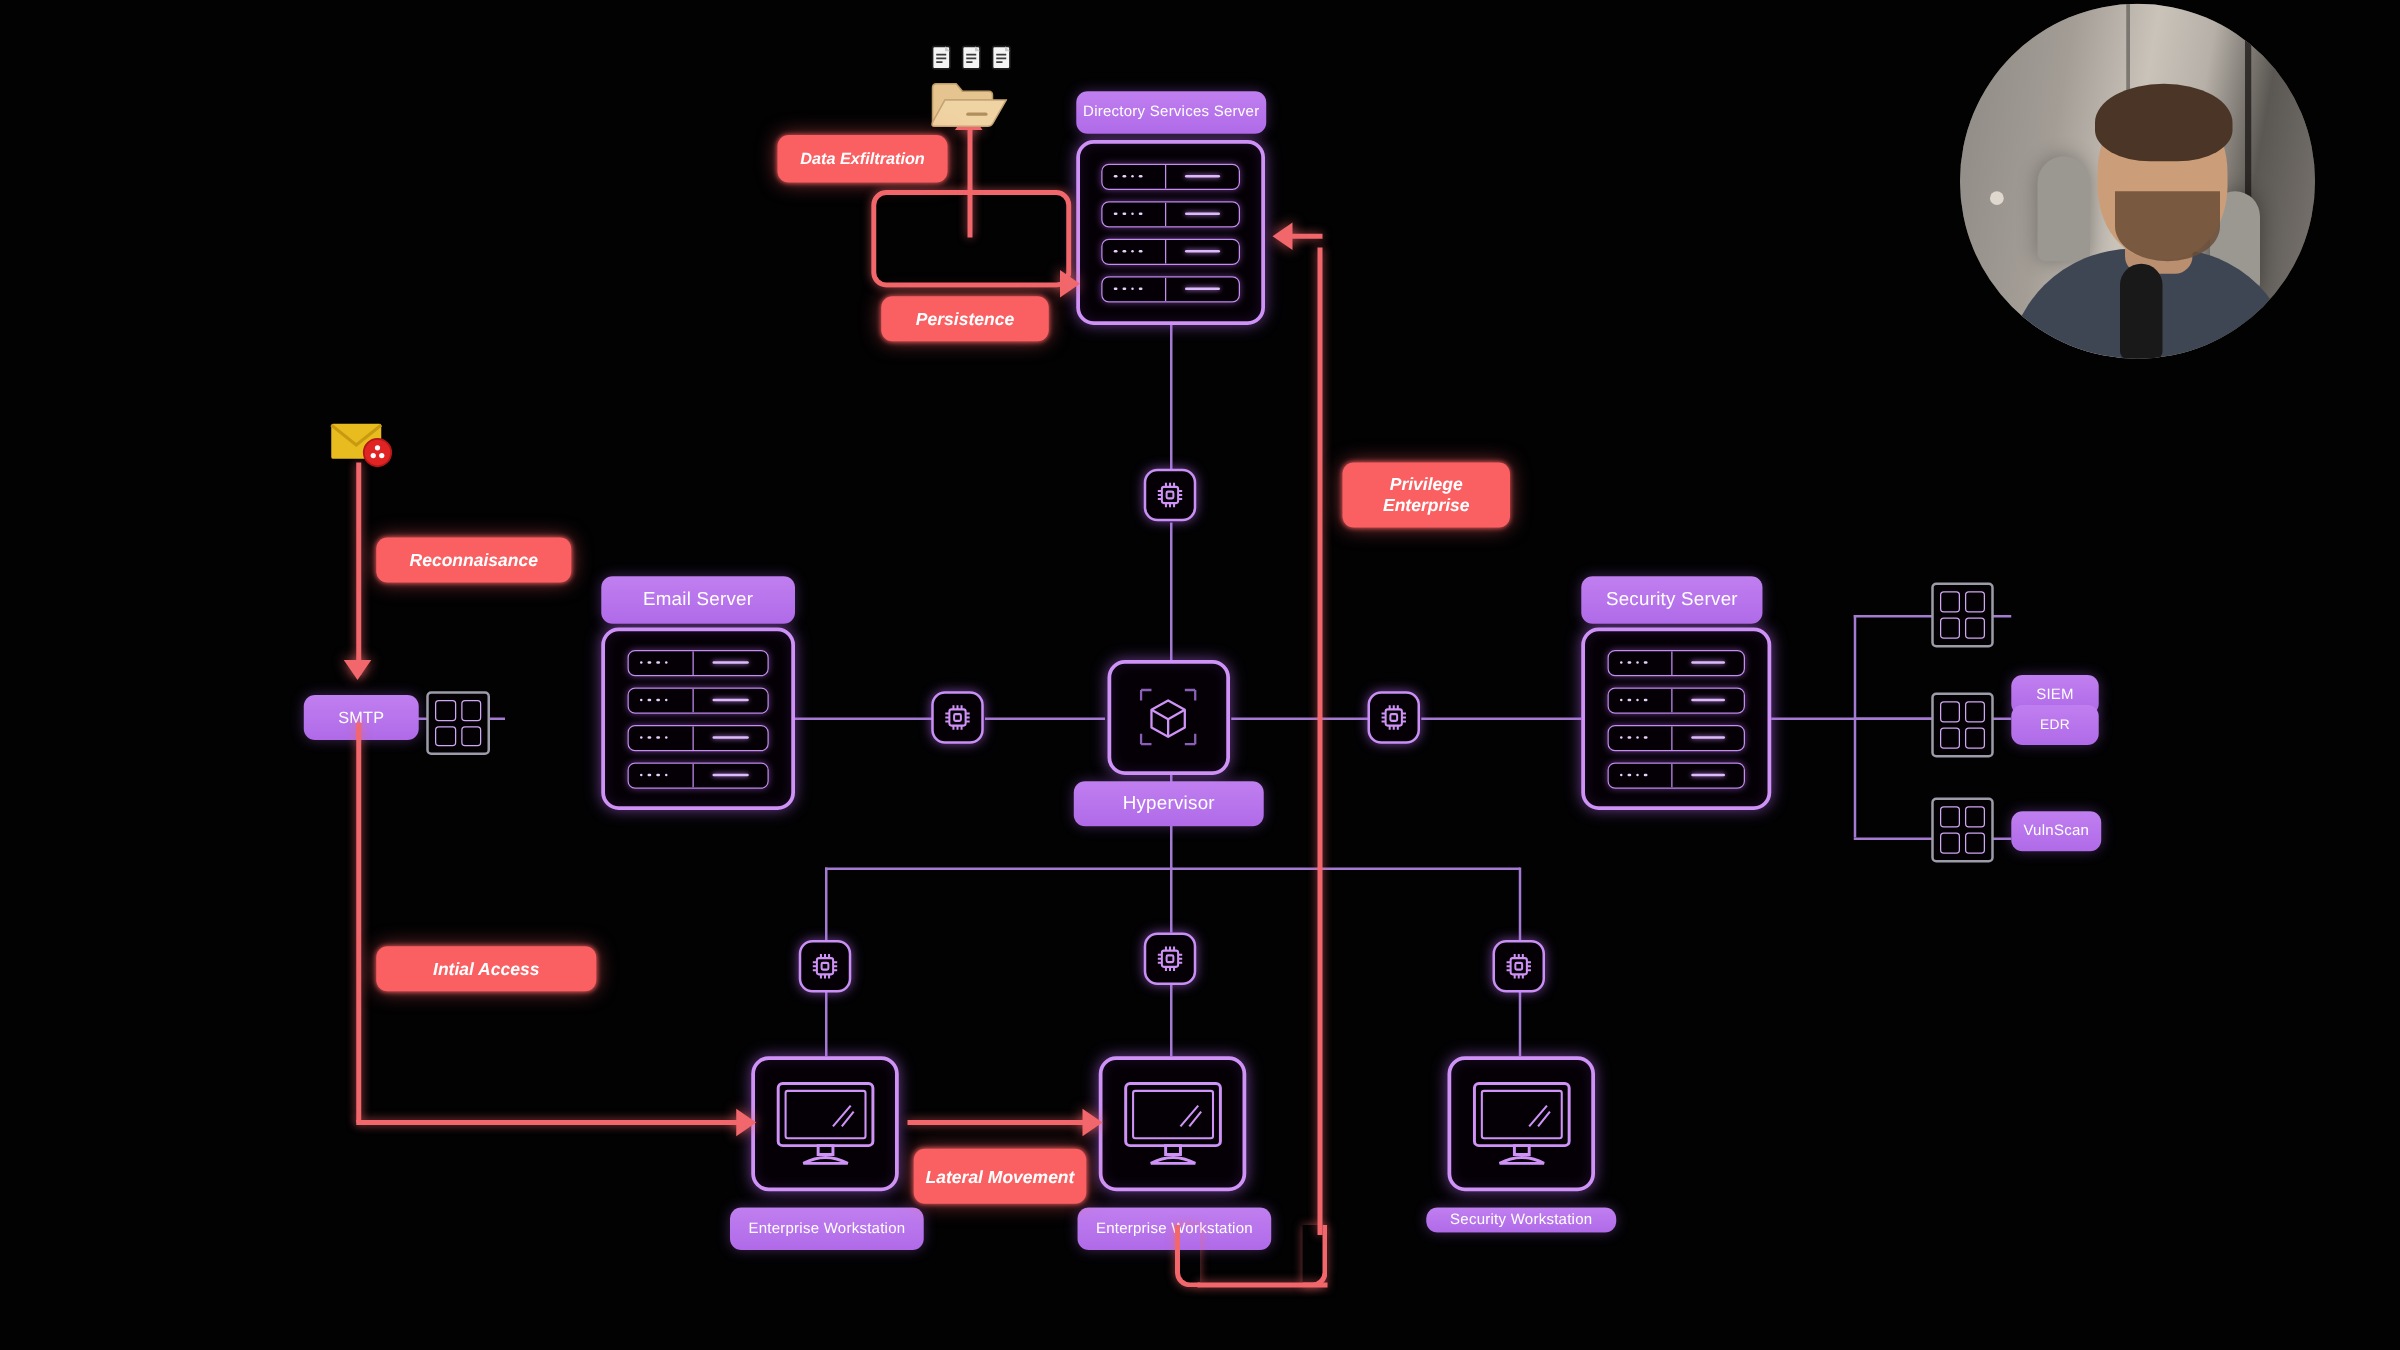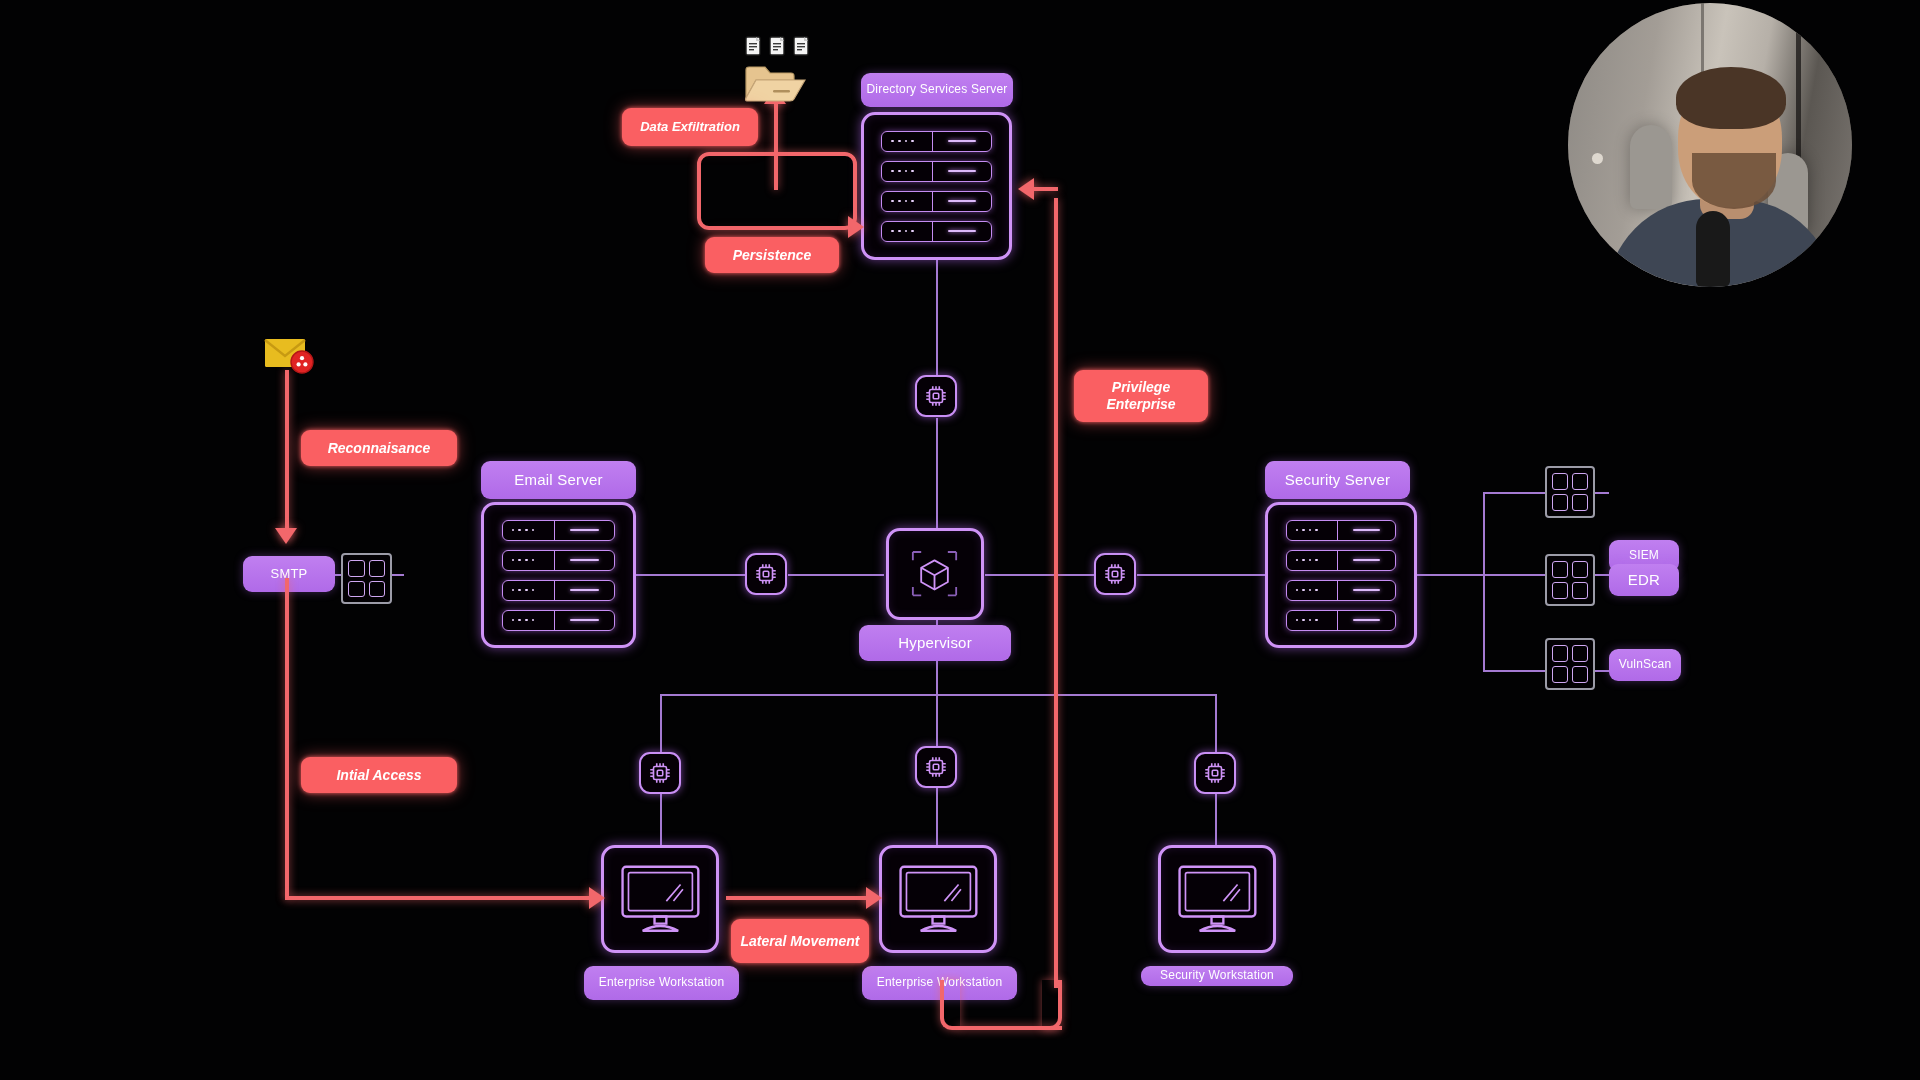--- a/index.html
+++ b/index.html
@@ -431,21 +431,21 @@
   <div class="pill" style="left:1609px;top:492px;width:70px;height:32px;font-size:12px;margin-top:48px;">
     <span>SIEM</span>
   </div>
 
   <div class="apps" style="left:1545px;top:554px;width:50px;height:52px;">
       <i></i>
       <i></i>
       <i></i>
       <i></i>
     </div>
-  <div class="pill" style="left:1609px;top:564px;width:70px;height:32px;font-size:15px;">
+  <div class="pill" style="left:1609px;top:564px;width:70px;height:32px;font-size:11px;">
     <span>EDR</span>
   </div>
 
   <div class="apps" style="left:1545px;top:638px;width:50px;height:52px;">
       <i></i>
       <i></i>
       <i></i>
       <i></i>
     </div>
   <div class="pill" style="left:1609px;top:649px;width:72px;height:32px;font-size:12px;">
@@ -537,21 +537,21 @@
     </div>
   </div>
   <div class="pill" style="left:1141px;top:966px;width:152px;height:20px;font-size:12px;">
     <span>Security Workstation</span>
   </div>
 
   <div class="tag" style="left:301px;top:430px;width:156px;height:36px;font-size:14px;">
     <span>Reconnaisance</span>
   </div>
 
-  <div class="tag" style="left:301px;top:757px;width:156px;height:36px;font-size:14px;">
+  <div class="tag" style="left:301px;top:757px;width:176px;height:36px;font-size:14px;">
     <span>Intial Access</span>
   </div>
 
   <div class="tag" style="left:731px;top:919px;width:138px;height:44px;font-size:14px;align-items:center;">
     <span>Lateral Movement</span>
   </div>
 
   <div class="tag two" style="left:1074px;top:370px;width:134px;height:52px;font-size:14px;flex-direction:column;">
     <span>Privilege</span>
     <span>Enterprise</span>

